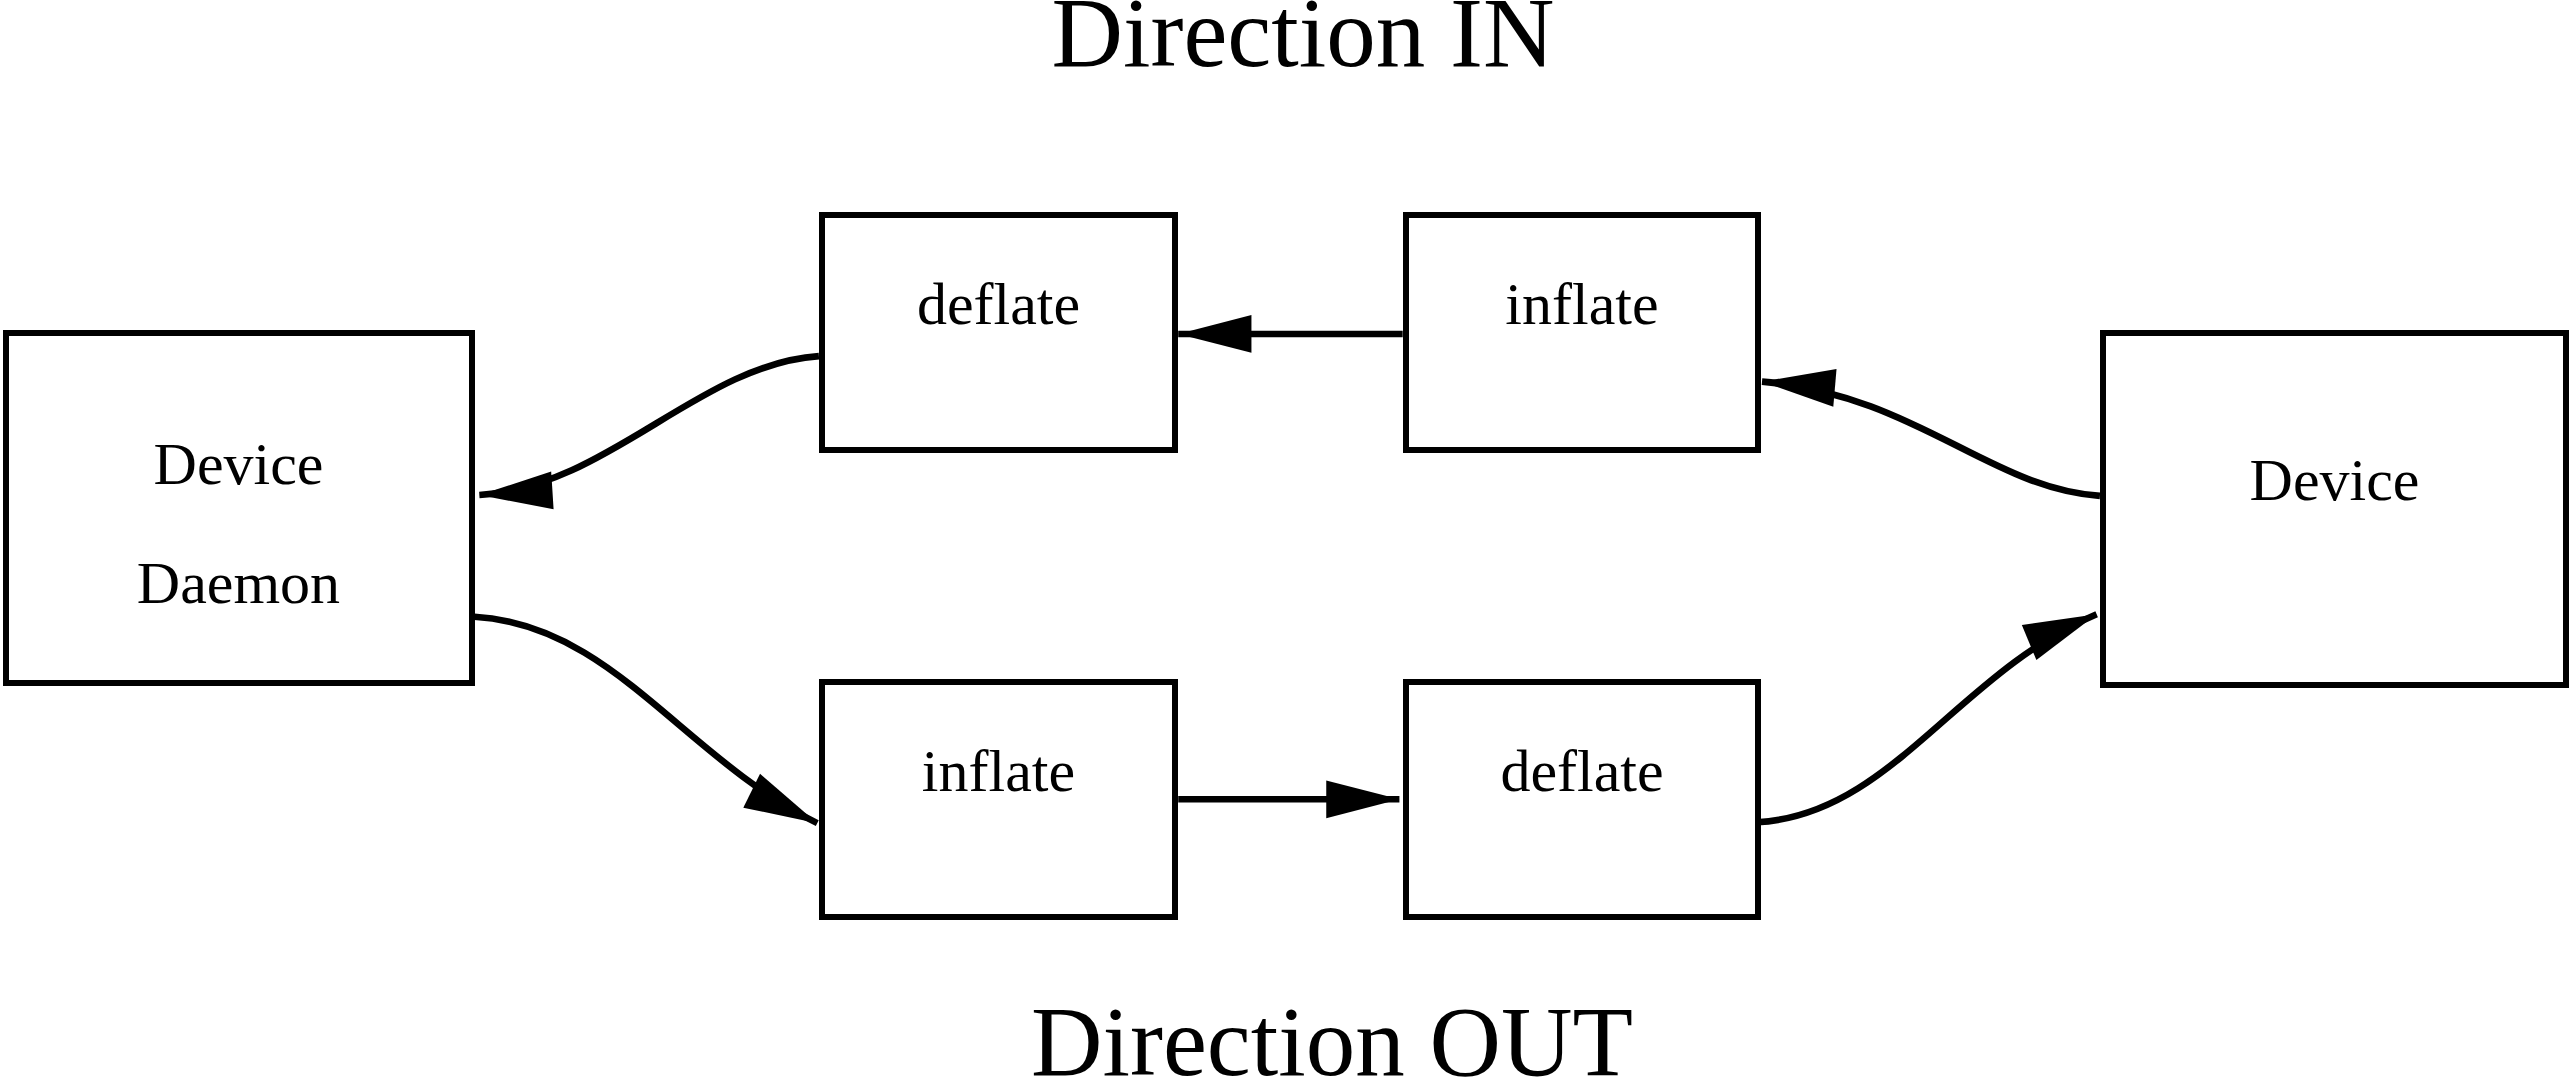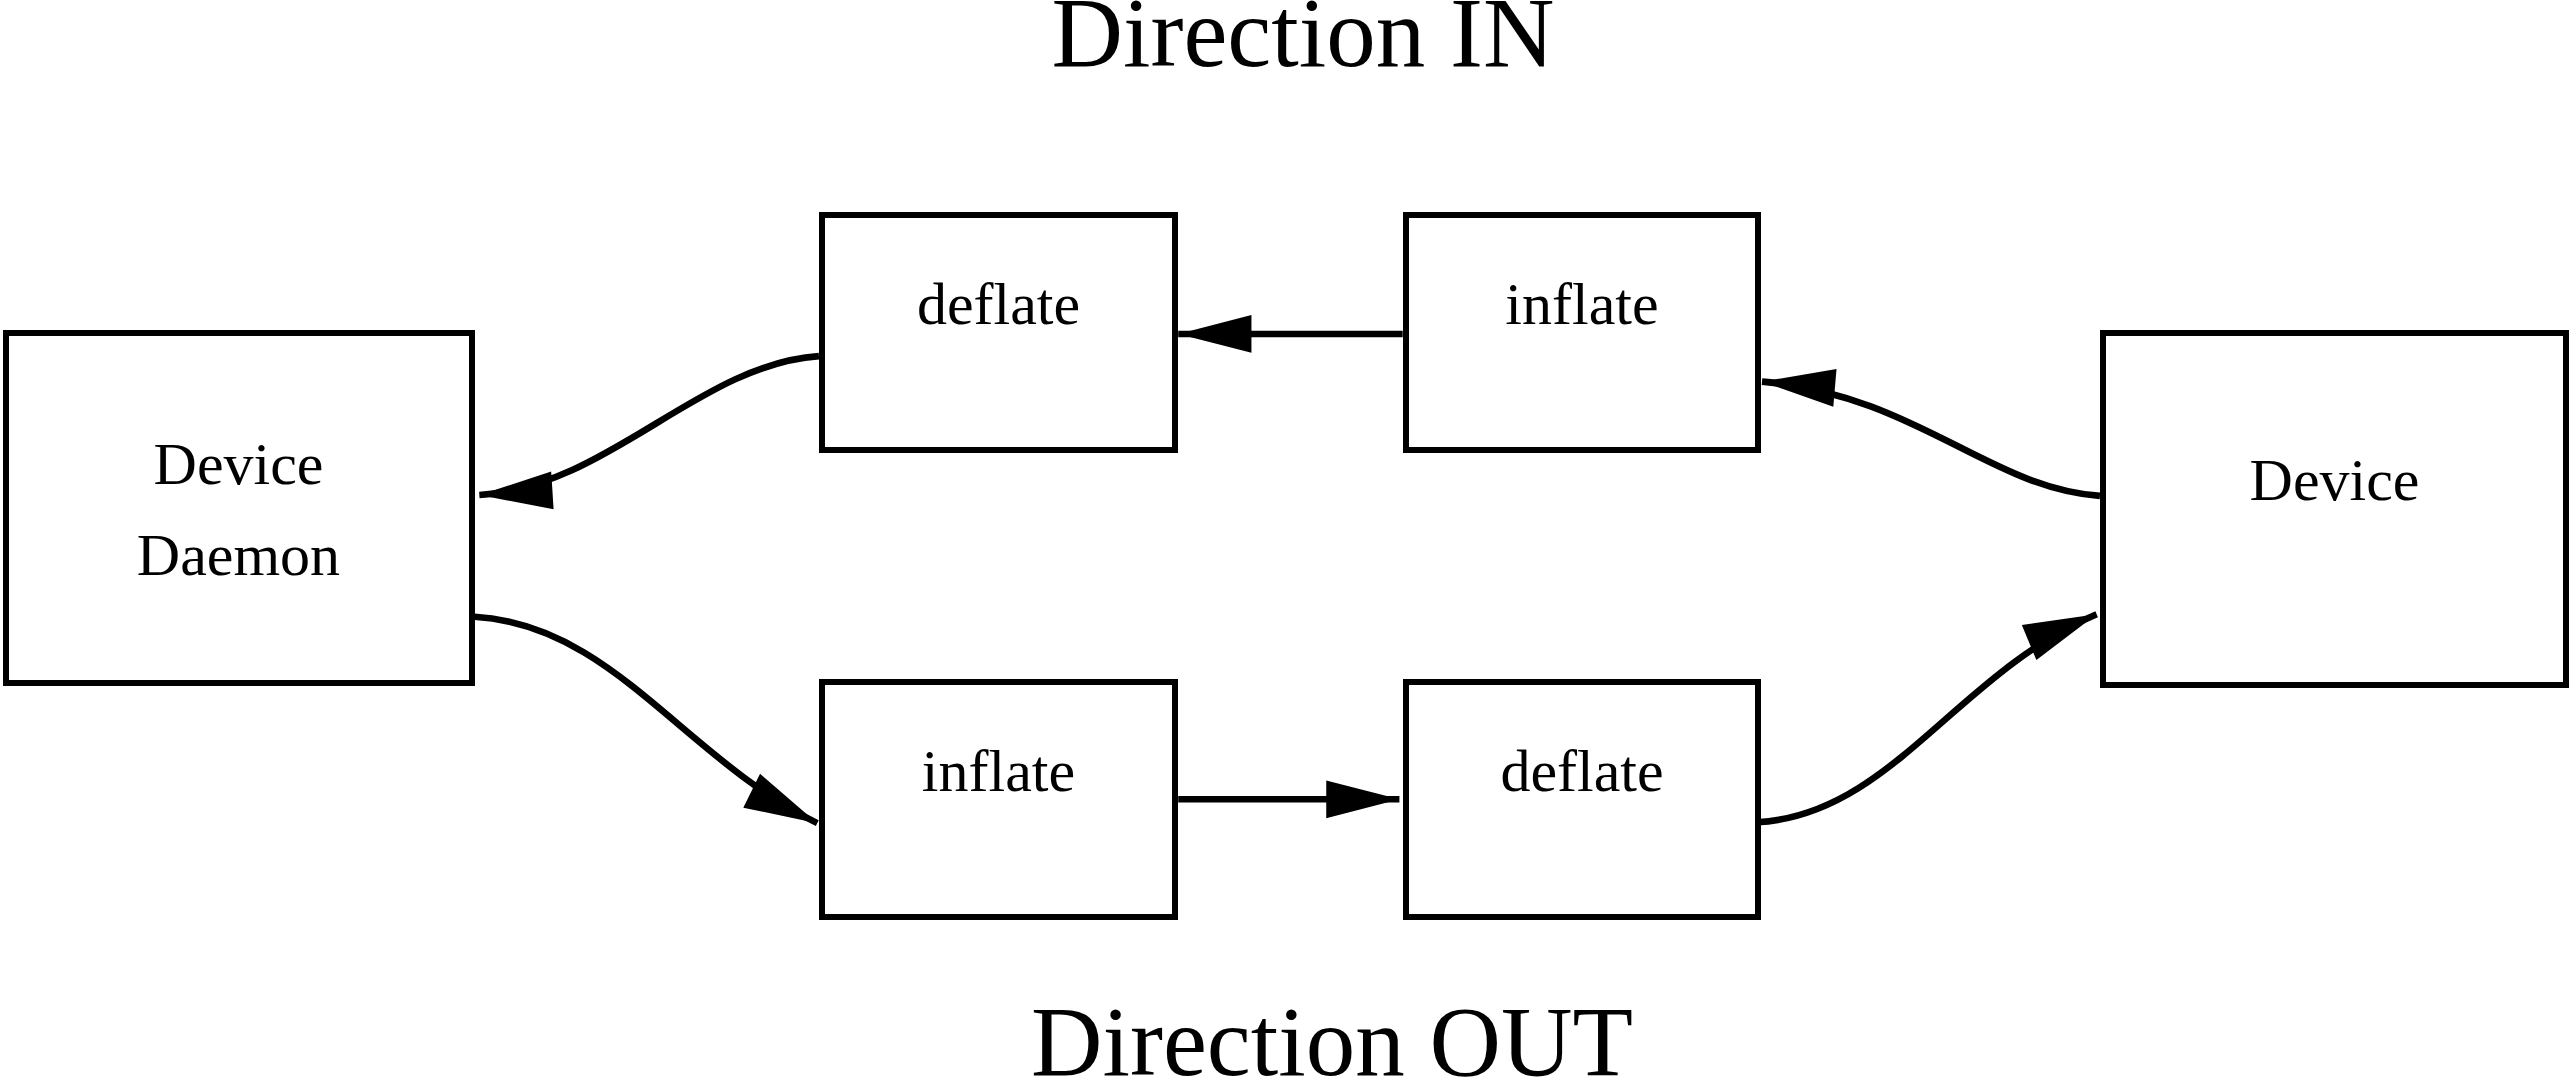--- a/index.html
+++ b/index.html
@@ -40,21 +40,21 @@
   
   .box-storage {left:3;    top:330px;  width:472px; height:356px; left:2.5px;}
   .box-deflate-in {left:819px;  top:212px;  width:359px; height:241px;}
   .box-inflate-in {left:1403px; top:212px;  width:358px; height:241px;}
   .box-inflate-out{left:819px;  top:679px;  width:359px; height:241px;}
   .box-deflate-out{left:1403px; top:679px;  width:358px; height:241px;}
   .box-device {left:2100px; top:330px;  width:469px; height:358px;}
 
   
   .lbl-storage-1 {left:2.5px;    top:434px;  width:472px;}
-  .lbl-storage-2 {left:2.5px;    top:525px;  width:472px;}
+  .lbl-storage-2 {left:2.5px;    top:553px;  width:472px;}
   .lbl-deflate-in {left:819px;  top:274px;  width:359px;}
   .lbl-inflate-in {left:1403px; top:274px;  width:358px;}
   .lbl-inflate-out{left:819px;  top:741px;  width:359px;}
   .lbl-deflate-out{left:1403px; top:741px;  width:358px;}
   .lbl-device {left:2100px; top:450px;  width:469px;}
 
   .title-in {left:1303px; top:-17.3px;}
   .title-out{left:1332px; top:992px;}
 </style>
 </head>

